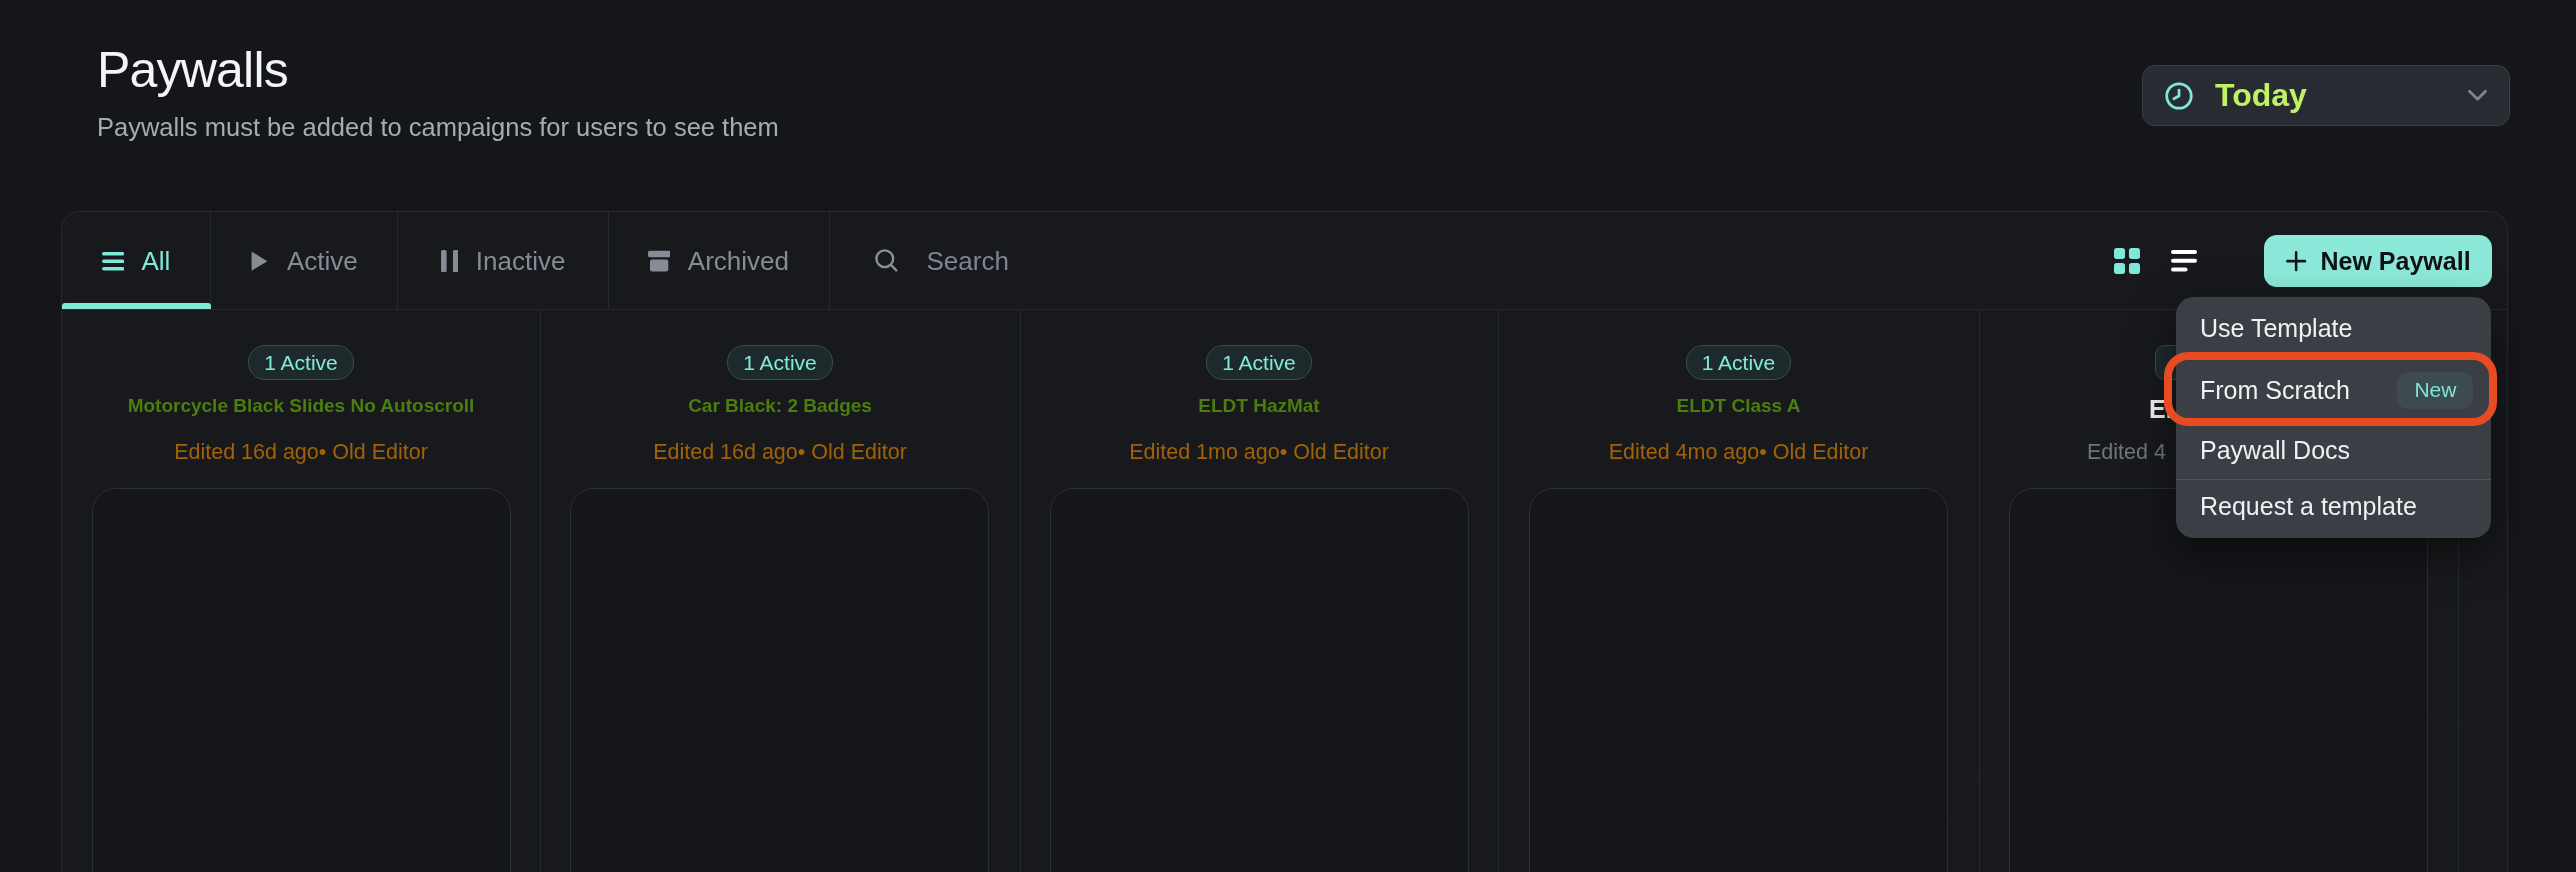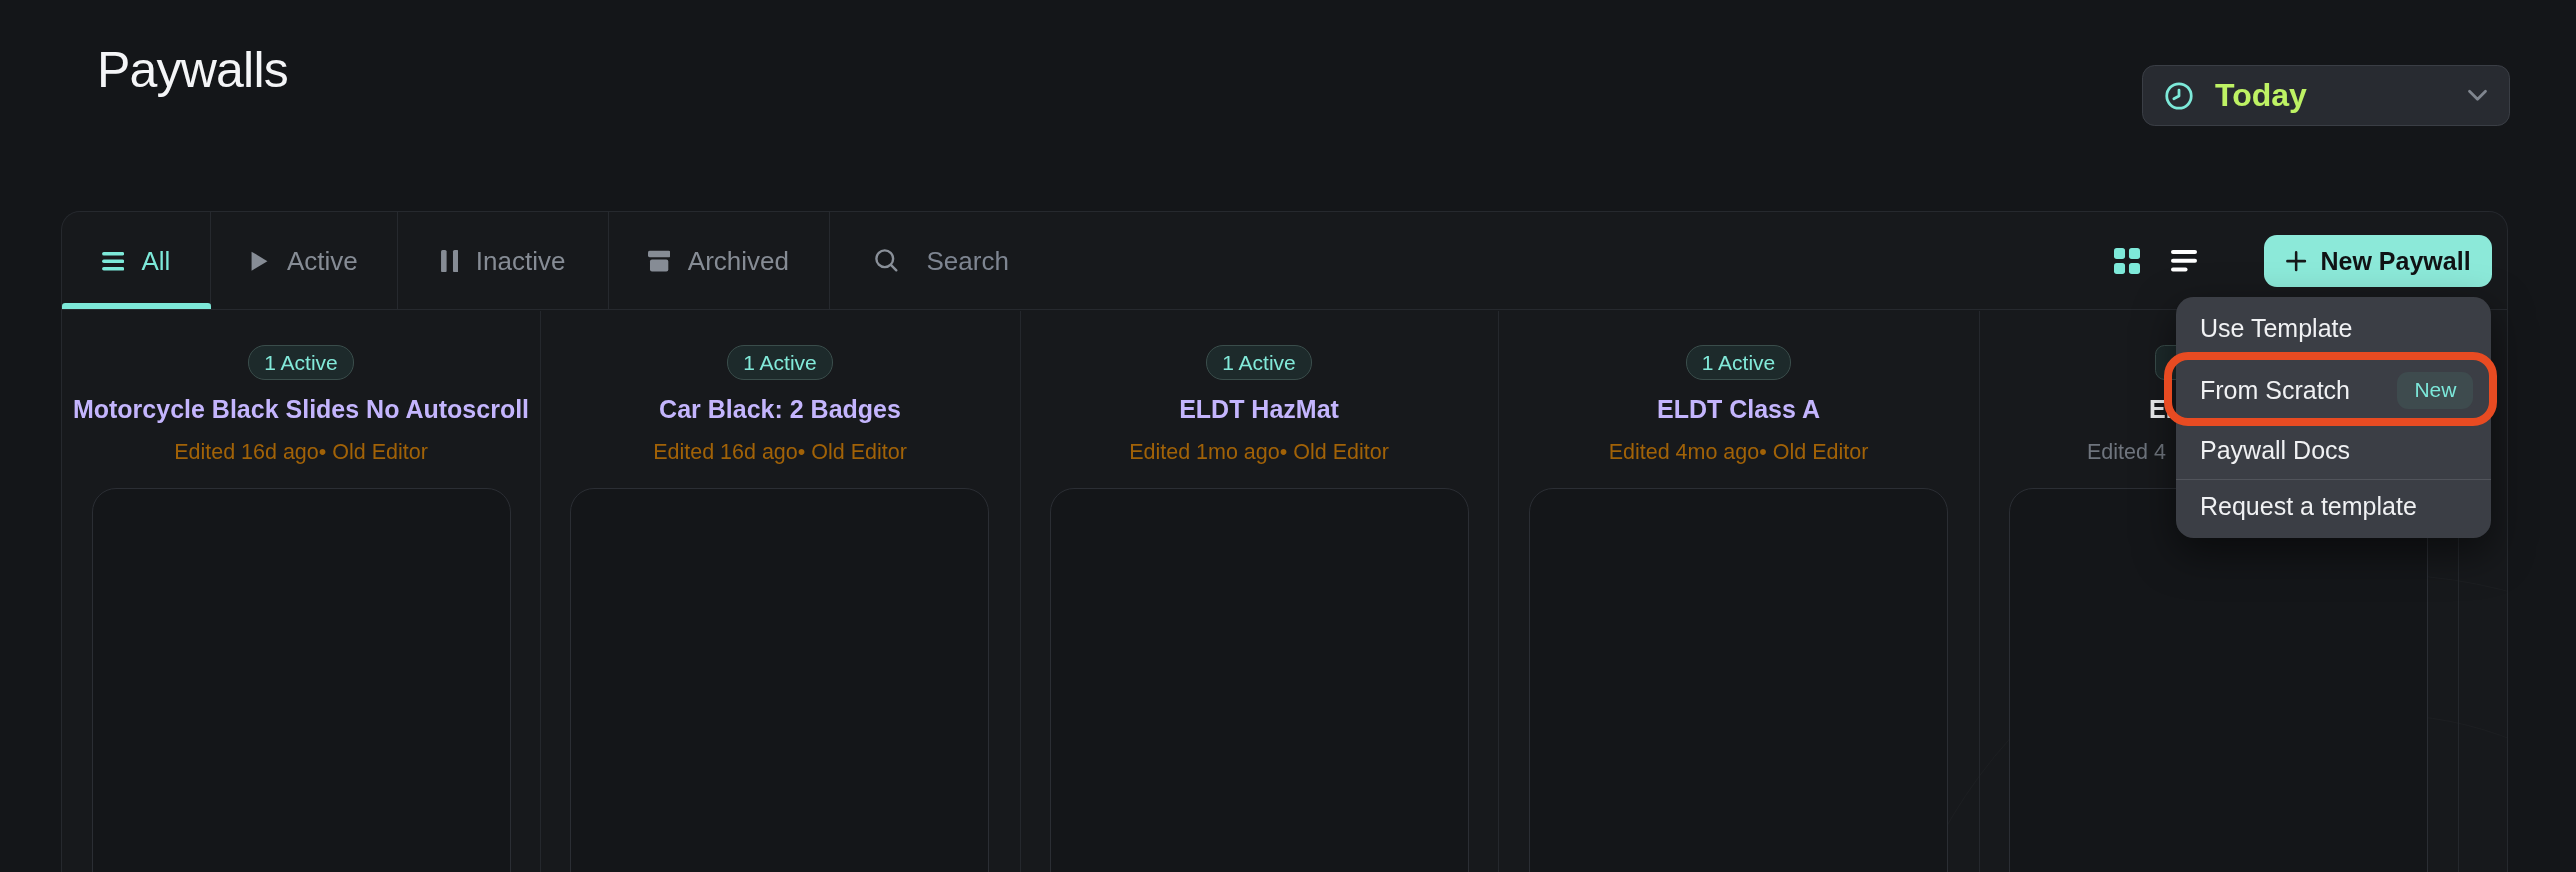--- a/index.html
+++ b/index.html
@@ -83,21 +83,21 @@
   .col-divider { position:absolute; top:0; bottom:0; width:0.8px; background:#25282d; }
   .card { position:absolute; top:0; height:100%; text-align:center; }
   .card .badge {
     display:inline-block; margin-top:34px; height:35px; line-height:34px;
     padding:0 15px; border-radius:17px;
     background:#1d2a2b; border:0.8px solid #3a4d4b;
     font-size:21px; font-weight:500; color:#82e9d9; white-space:nowrap;
   }
   .card .title {
     position:absolute; left:0; right:0; top:84px;
-    font-size:25px; font-weight:600; color:#c4b5fd; white-space:nowrap;
+    font-size:19px; font-weight:600; color:#4d7c0f; white-space:nowrap;
   }
   .card .edited {
     position:absolute; left:0; right:0; top:129px;
     font-size:21.5px; font-weight:400; color:#a16207; white-space:nowrap;
   }
   .phone {
     position:absolute; top:177px; width:419px; height:511px;
     background:#141619; border:1.6px solid #2b2e34; border-radius:24px;
     cursor:pointer;
   }
@@ -144,20 +144,21 @@
     border:8px solid #e84b22; border-radius:24px;
     z-index:30; pointer-events:none;
   }
 </style>
 </head>
 <body>
 
 <div class="screen">
 
   <div class="page-title">Paywalls</div>
+  <div class="page-subtitle">Paywalls must be added to campaigns for users to see them</div>
 
   <div class="today-btn">
     <span style="display:flex">
       <svg width="30" height="30" viewBox="0 0 38 38" fill="none">
         <circle cx="19" cy="19" r="15.5" stroke="#7de9d9" stroke-width="3.5"></circle>
         <path d="M19 11.5 V19 L12.5 22.5" stroke="#7de9d9" stroke-width="3.5" stroke-linecap="round" stroke-linejoin="round"></path>
       </svg>
     </span>
     <span class="label">Today</span>
     <span class="chev" style="display:flex">

